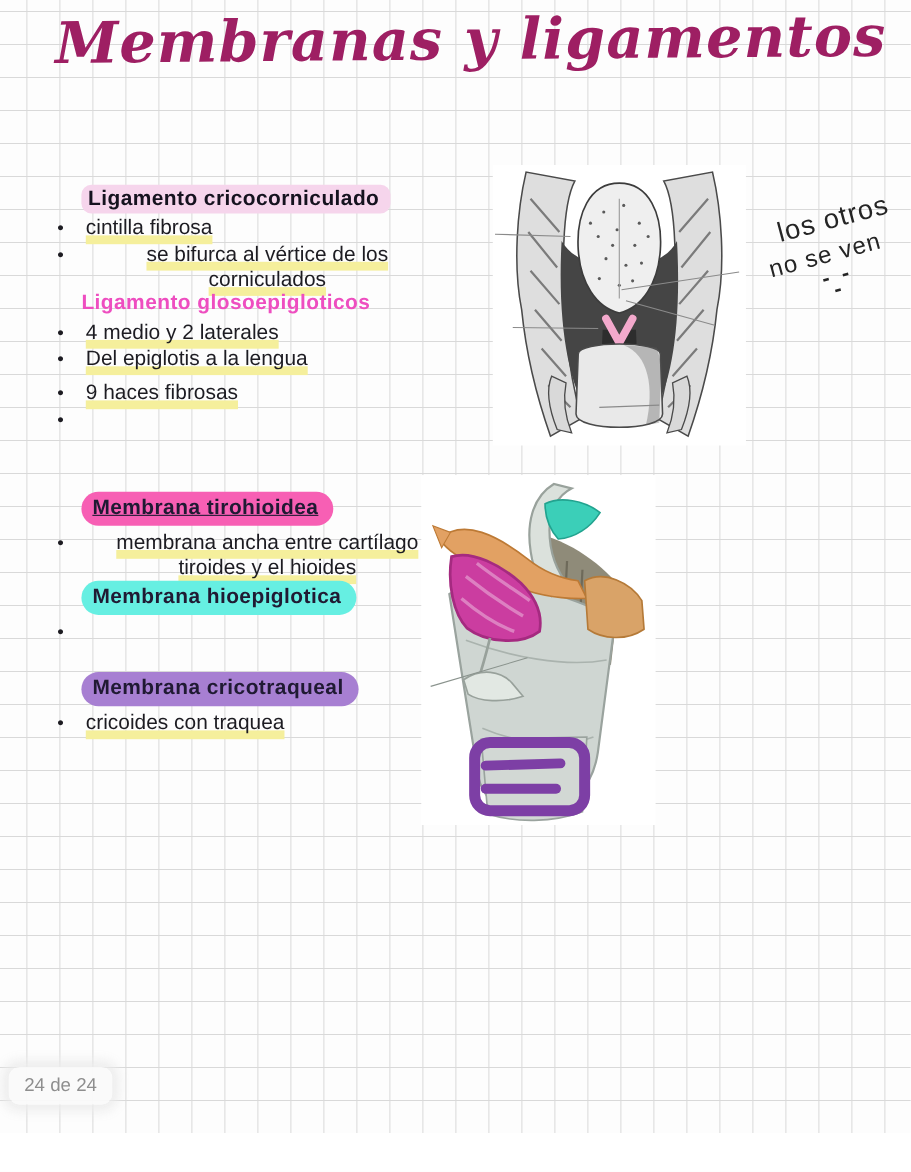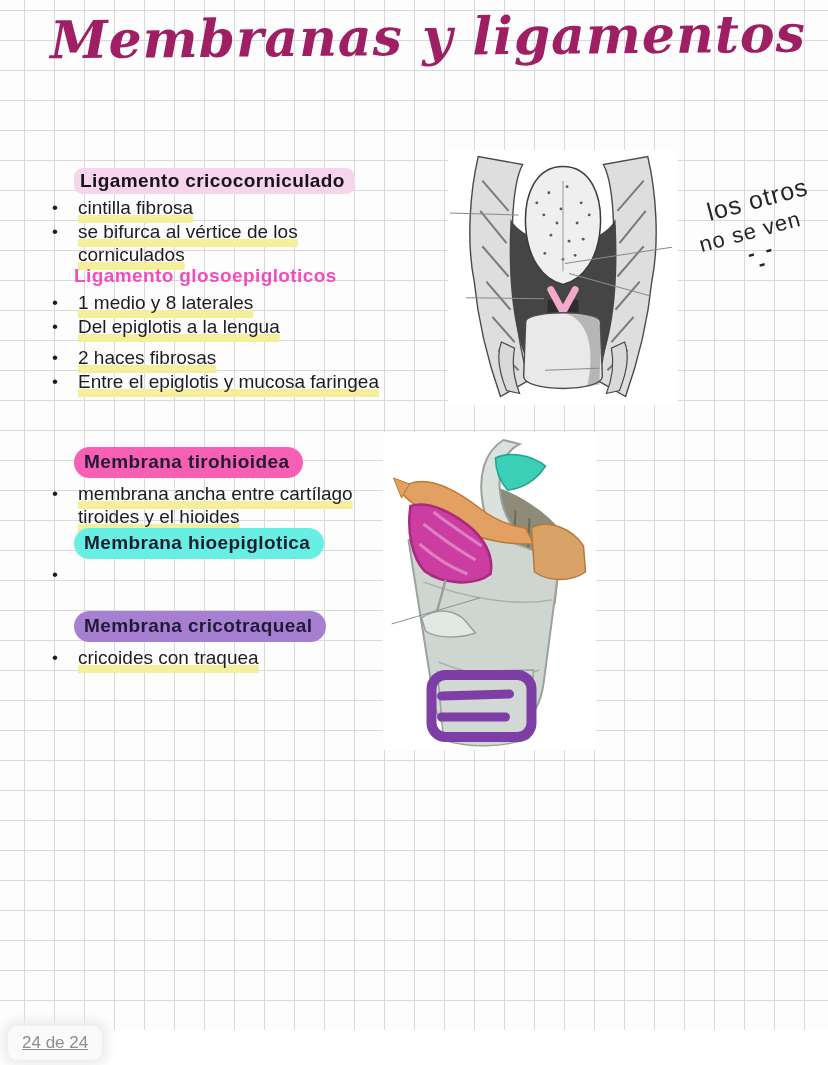--- a/index.html
+++ b/index.html
@@ -19,49 +19,50 @@
     font-size:52px;letter-spacing:1px;color:#9e1f63;
     transform:rotate(-0.5deg);white-space:nowrap;
   }
   .section{position:absolute;left:38px;width:410px;}
   .sec1{top:170px;} .sec2{top:265px;} .sec3{top:345px;}
   .sec4{top:447px;} .sec5{top:528px;} .sec6{top:611px;}
   .heading{font-weight:700;font-size:19px;letter-spacing:.4px;color:#15121f;margin:0 0 4px 0;padding-left:36px;}
   .h-pinkbg span{background:#f6d5ec;border-radius:9px;padding:2px 10px 3px 6px;}
   .h-pinktext{color:#ee4ec0;}
   .pill{display:inline-block;border-radius:16px;padding:4px 14px 5px 10px;color:#201a33;}
-  .pill-pink{background:#f75fb4;}
+  .pill-pink{background:#f75fb4;text-decoration:underline;}
   .pill-cyan{background:#66efe2;}
   .pill-purple{background:#a77fd2;}
   .li{display:flex;align-items:flex-start;font-size:19px;color:#1d1c22;line-height:23px;margin-top:1px;}
   .dot{width:40px;padding-left:14px;box-sizing:border-box;flex:none;font-size:17px;}
   .li-text{max-width:330px;
     text-decoration-line:underline;
     text-decoration-color:#f5ef9c;
     text-decoration-thickness:8px;
     text-decoration-skip-ink:none;
     text-underline-offset:1px;
+    text-align:center;
   }
   .img-card{position:absolute;background:#ffffff;}
   .fig-bw{left:448px;top:150px;width:230px;height:255px;}
   .fig-color{left:383px;top:432px;width:213px;height:318px;}
   .annotation{
     position:absolute;left:688px;top:202px;width:160px;
     transform:rotate(-15deg);transform-origin:left top;
     color:#252525;font-size:25px;letter-spacing:1px;line-height:30px;
   }
   .ann-l1{margin-left:16px;white-space:nowrap;}
   .ann-l2{font-size:22px;white-space:nowrap;}
   .ann-face{margin-left:44px;font-weight:700;line-height:12px;font-size:20px;letter-spacing:3px;}
   .ann-face2{margin-left:52px;font-weight:700;line-height:12px;font-size:20px;}
   .page-indicator{
-    position:absolute;left:8px;top:1026px;
+    position:absolute;left:8px;top:970px;
     background:rgba(250,250,250,.95);border-radius:10px;
     box-shadow:0 0 10px 6px rgba(235,235,235,.9);
-    padding:7px 14px;color:#8e8e8e;font-size:17px;text-decoration:underline;
+    padding:7px 14px;color:#8e8e8e;font-size:17px;
   }
 </style>
 </head>
 <body>
 
 <div class="page">
 
   <div class="title">Membranas y ligamentos</div>
 
   <div class="section sec1">
@@ -73,36 +74,35 @@
     <div class="li">
       <span class="dot">•</span>
       <span class="li-text">se bifurca al vértice de los corniculados</span>
     </div>
   </div>
 
   <div class="section sec2">
     <div class="heading h-pinktext">Ligamento glosoepigloticos</div>
     <div class="li">
       <span class="dot">•</span>
-      <span class="li-text">1 medio y 8 laterales</span>
+      <span class="li-text">4 medio y 2 laterales</span>
     </div>
     <div class="li">
       <span class="dot">•</span>
       <span class="li-text">Del epiglotis a la lengua</span>
     </div>
   </div>
 
   <div class="section sec3">
     <div class="li">
       <span class="dot">•</span>
-      <span class="li-text">2 haces fibrosas</span>
-    </div>
-    <div class="li">
-      <span class="dot">•</span>
-      <span class="li-text">Entre el epiglotis y mucosa faringea</span>
+      <span class="li-text">9 haces fibrosas</span>
+    </div>
+    <div class="li">
+      <span class="dot">•</span>
     </div>
   </div>
 
   <div class="section sec4">
     <div class="heading"><span class="pill pill-pink">Membrana tirohioidea</span></div>
     <div class="li">
       <span class="dot">•</span>
       <span class="li-text">membrana ancha entre cartílago tiroides y el hioides</span>
     </div>
   </div>

